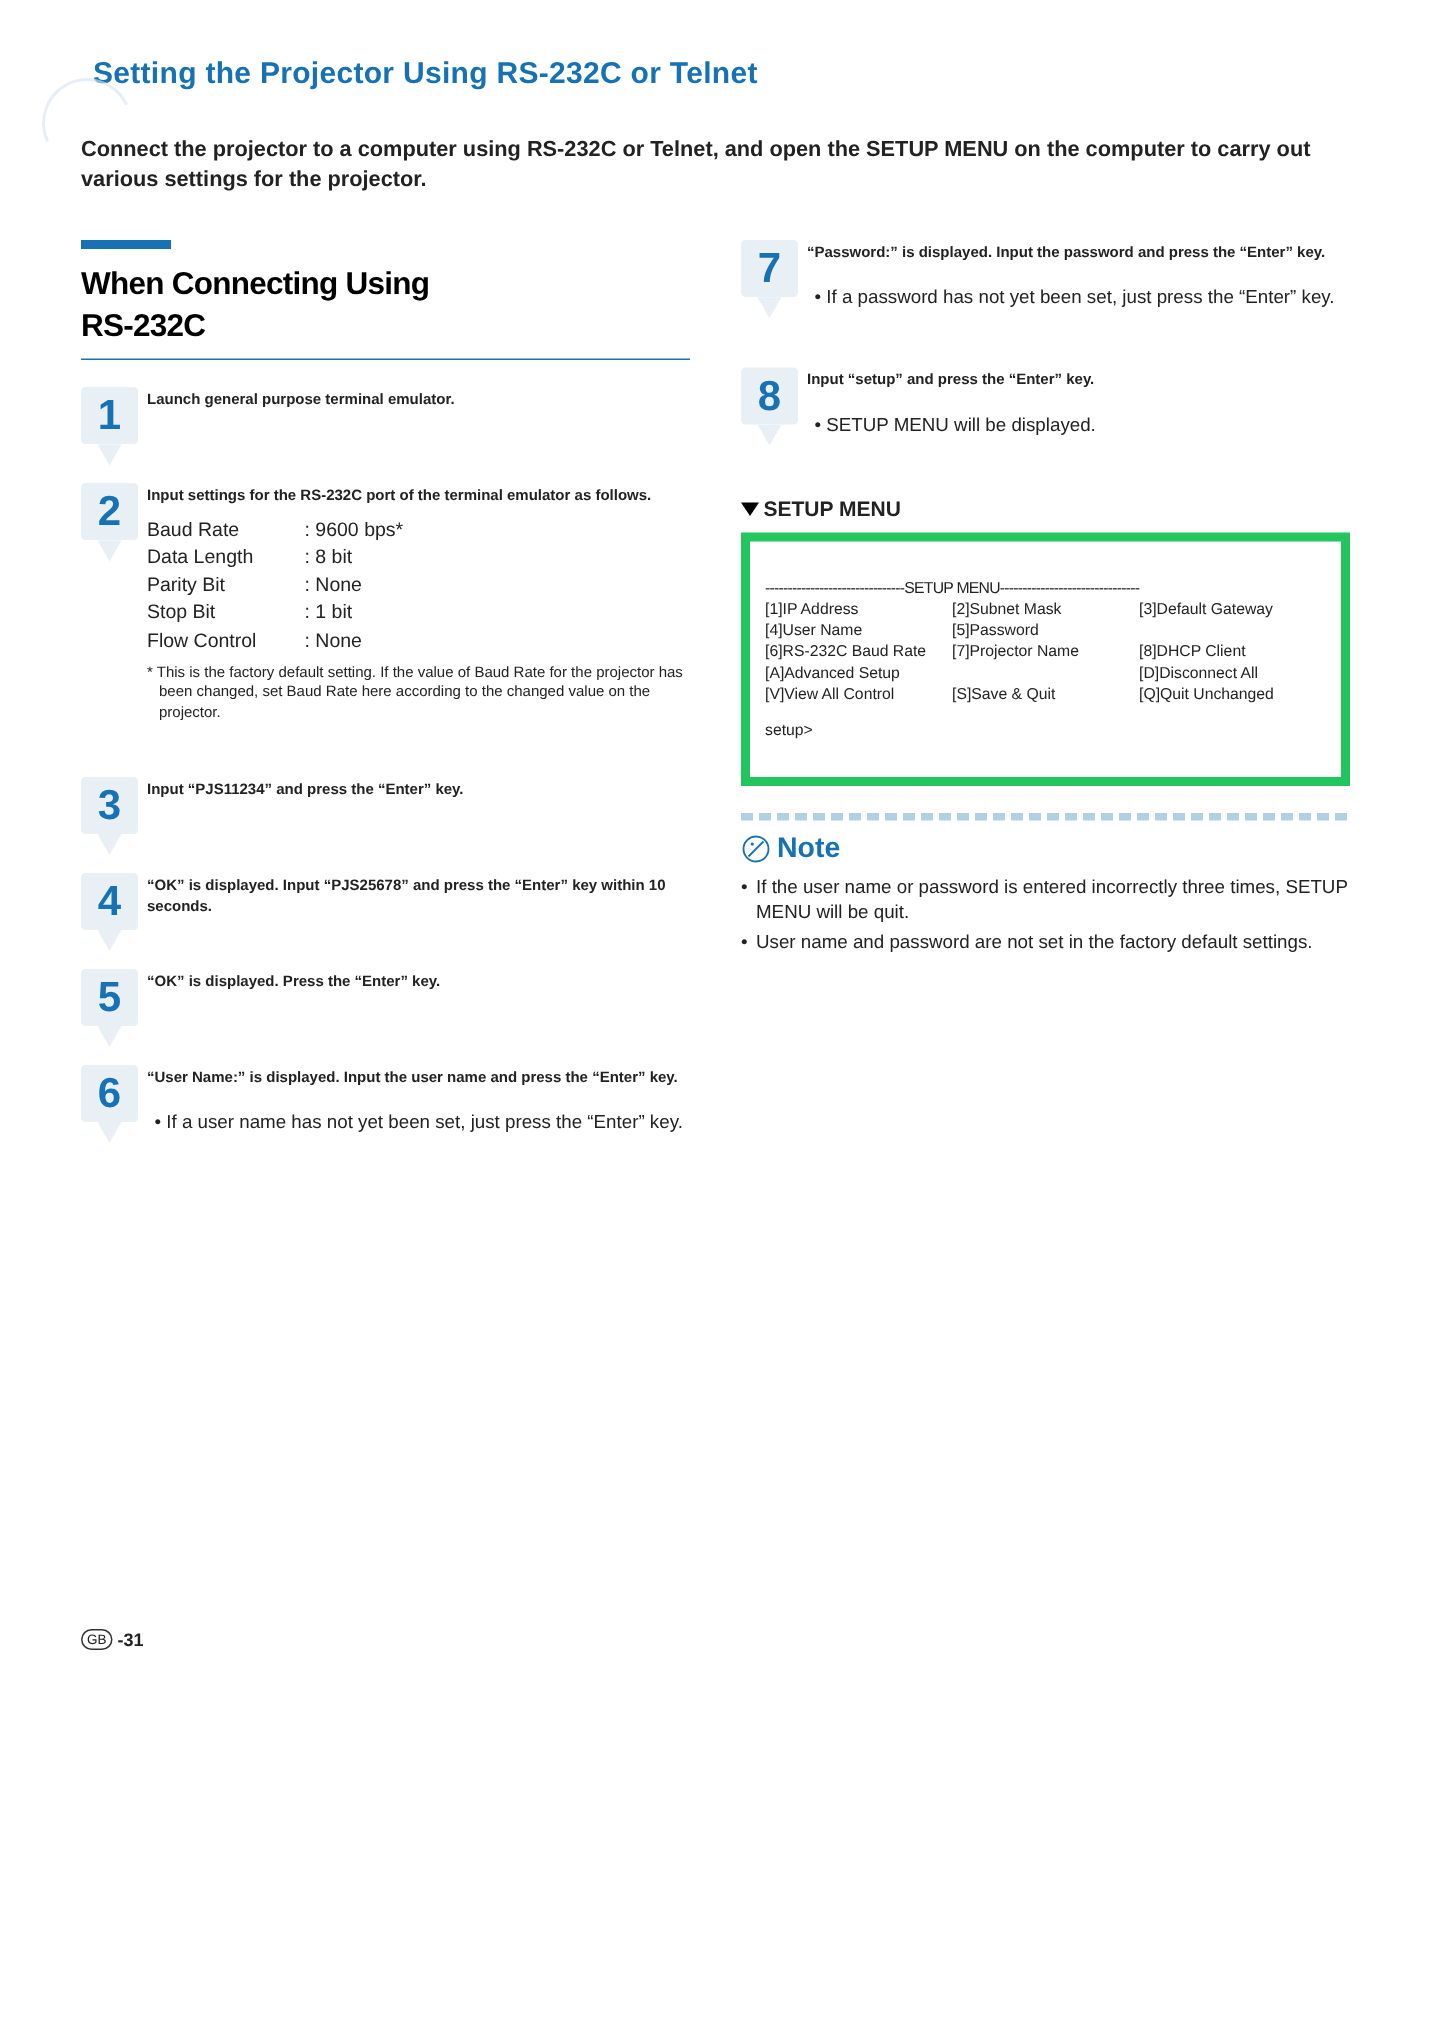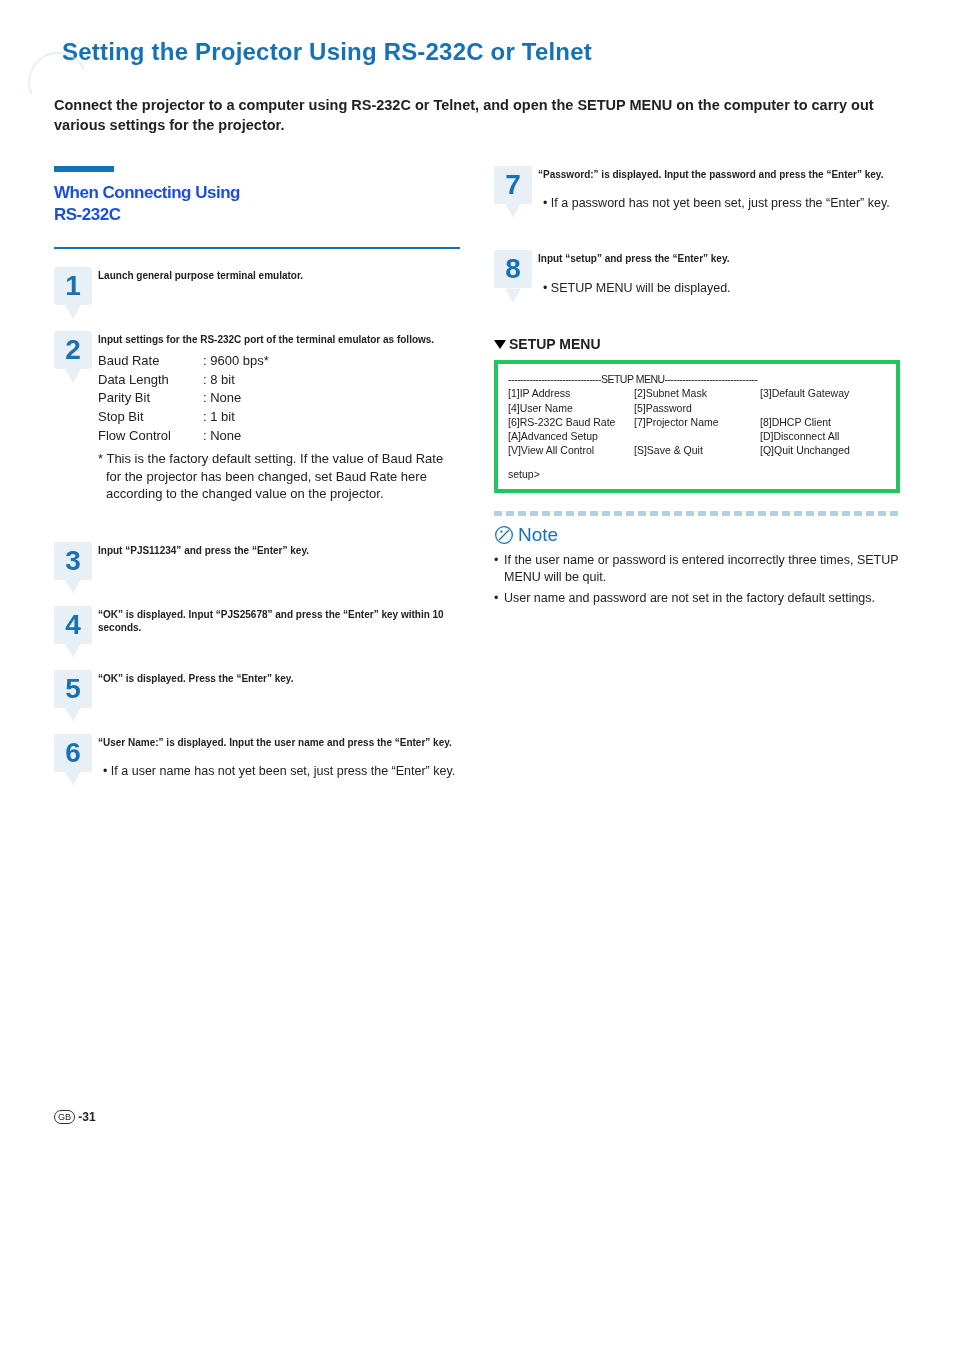--- a/index.html
+++ b/index.html
@@ -21,21 +21,21 @@
     height: 60px;
     border: 2px solid #d6e6f2;
     border-radius: 50%;
     border-right-color: transparent;
     border-bottom-color: transparent;
     transform: rotate(20deg);
     opacity: 0.6;
   }
   .main-title {
     color: #1672b5;
-    font-size: 24px;
+    font-size: 20px;
     font-weight: bold;
     margin: 0 0 28px 8px;
     letter-spacing: 0.2px;
   }
   .intro {
     font-weight: bold;
     font-size: 14.5px;
     margin: 0 0 30px 0;
   }
   .columns {
@@ -43,25 +43,25 @@
     gap: 34px;
   }
   .col { flex: 1; }
   .blue-bar {
     height: 6px;
     width: 60px;
     background: #1672b5;
     margin-bottom: 10px;
   }
   .section-head {
-    color: #1d4ed8;
-    font-size: 17px;
+    color: #000000;
+    font-size: 21px;
     font-weight: bold;
     font-family: Arial, sans-serif;
-    margin: 0 0 20px 0;
+    margin: 0 0 6px 0;
     letter-spacing: -0.5px;
   }
   .blue-rule {
     height: 1.5px;
     background: #1672b5;
     margin: 6px 0 18px 0;
   }
   .step {
     display: flex;
     align-items: flex-start;
@@ -96,55 +96,56 @@
     clip-path: polygon(0 0, 100% 0, 50% 100%);
   }
   .step-body { flex: 1; padding-top: 2px; }
   .step-title {
     font-weight: bold;
     font-size: 10px;
     margin: 0 0 6px 0;
   }
   .setting-line { display: flex; margin: 1px 0; font-size: 13px; align-items: center; }
   .setting-label { width: 105px; }
-  .footnote { font-size: 13px; margin-top: 6px; padding-left: 8px; text-indent: -8px;}
+  .footnote { font-size: 10px; margin-top: 6px; padding-left: 8px; text-indent: -8px;}
   .bullet { font-size: 12.5px; margin-top: 14px; padding-left: 12px; text-indent: -7px;}
   .subhead-row { margin: 6px 0 6px 0; }
   .tri-down {
     display:inline-block;
     width:0;height:0;
     border-left:6px solid transparent;
     border-right:6px solid transparent;
     border-top:9px solid #000;
     vertical-align: middle;
     margin-right:3px;
   }
   .subhead-text { font-weight: bold; font-size: 14px; vertical-align: middle;}
   .setup-box {
-    border: 4px solid #22c55e;
-    padding: 8px 10px;
+    border: 6px solid #22c55e;
+    padding: 24px 10px;
     font-size: 10.5px;
     font-family: Arial, sans-serif;
     margin: 6px 0 18px 0;
   }
   .setup-row { display:flex; }
   .setup-c { flex:1; }
   .note-sep {
     height: 5px;
     background: repeating-linear-gradient(90deg, #b3cfe2 0 8px, transparent 8px 12px);
     margin-bottom: 6px;
   }
   .note-title {
     color: #1672b5;
     font-size: 19px;
     font-family: Arial, sans-serif;
     display:flex;
     align-items:center;
     gap:4px;
     margin-bottom: 4px;
+    font-weight: bold;
   }
   .note-icon-svg { width:20px; height:20px; }
   .note-list {
     font-size: 12.5px;
   }
   .note-list li {
     margin-bottom: 4px;
     list-style: none;
     position: relative;
     padding-left: 10px;

